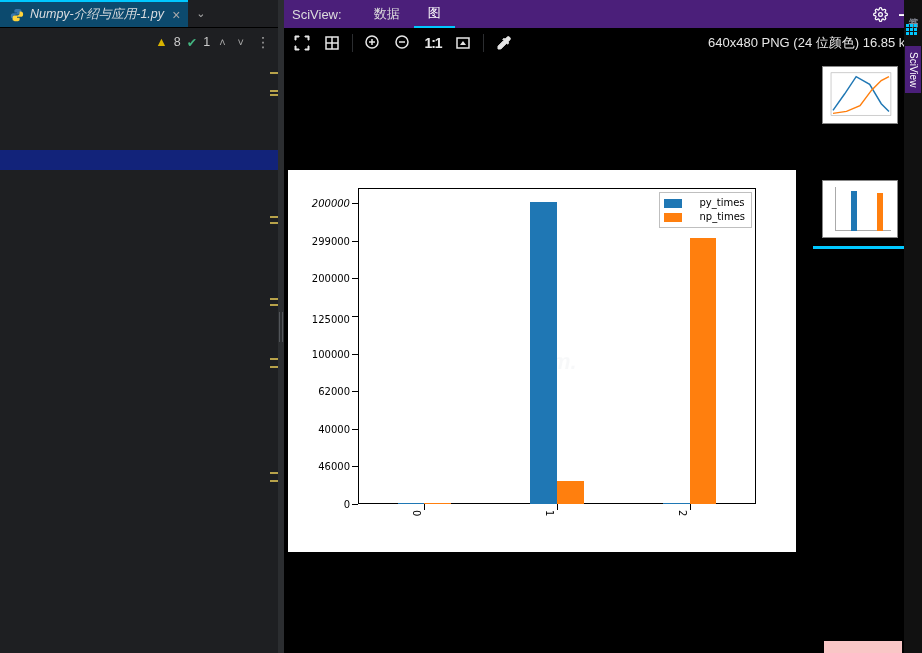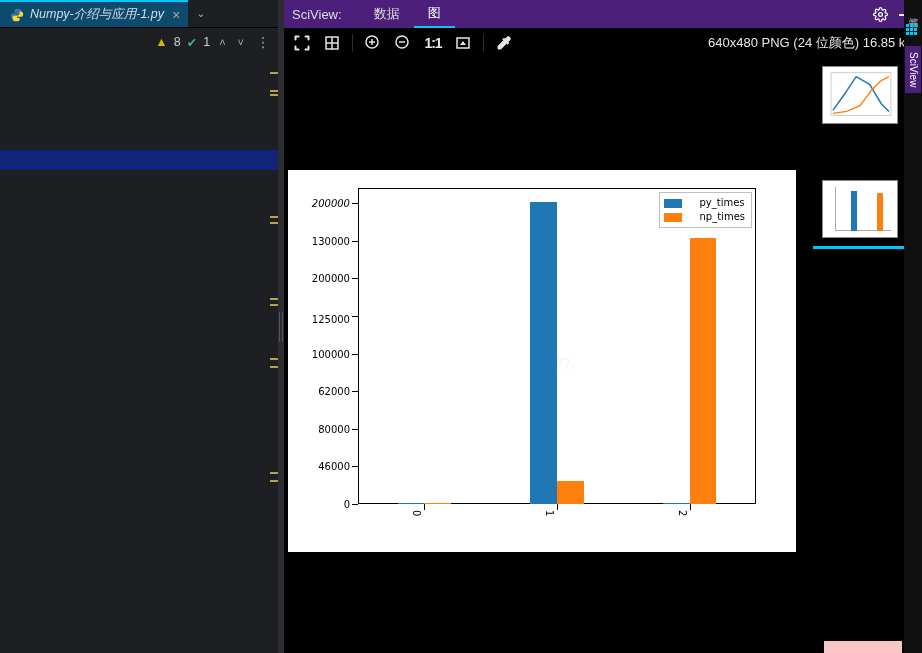--- a/index.html
+++ b/index.html
@@ -251,31 +251,31 @@
             <div class="row">
                 <span class="sw or"></span>
                 <span>np_times</span>
               </div>
           </div>
         <div class="ytick" style="top: 316px;"></div>
             <div class="ylab" style="top: 316px;">0</div>
             <div class="ytick" style="top: 278.381px;"></div>
             <div class="ylab" style="top: 278.381px;">46000</div>
             <div class="ytick" style="top: 240.762px;"></div>
-            <div class="ylab" style="top: 240.762px;">80000</div>
+            <div class="ylab" style="top: 240.762px;">40000</div>
             <div class="ytick" style="top: 203.143px;"></div>
             <div class="ylab" style="top: 203.143px;">62000</div>
             <div class="ytick" style="top: 165.524px;"></div>
             <div class="ylab" style="top: 165.524px;">100000</div>
             <div class="ytick" style="top: 127.905px;"></div>
             <div class="ylab" style="top: 131px;">125000</div>
             <div class="ytick" style="top: 90.2857px;"></div>
             <div class="ylab" style="top: 90.2857px;">200000</div>
             <div class="ytick" style="top: 52.6667px;"></div>
-            <div class="ylab" style="top: 52.6667px;">130000</div>
+            <div class="ylab" style="top: 52.6667px;">299000</div>
             <div class="ytick" style="top: 15.0476px;"></div>
             <div class="ylab" style="top: 15px; font-style: italic;">200000</div>
             <div class="xtick" style="left: 66.3333px;"></div>
             <div class="xlab" style="left: 66.3333px;">0</div>
             <div class="bar blue" style="width: 26.5333px; height: 1px; left: 39.8px;"></div>
             <div class="bar orange" style="width: 26.5333px; height: 1px; left: 66.3333px;"></div>
             <div class="xtick" style="left: 199px;"></div>
             <div class="xlab" style="left: 199px;">1</div>
             <div class="bar blue" style="width: 26.5333px; height: 302.457px; left: 172.467px;"></div>
             <div class="bar orange" style="width: 26.5333px; height: 22.5714px; left: 199px;"></div>

